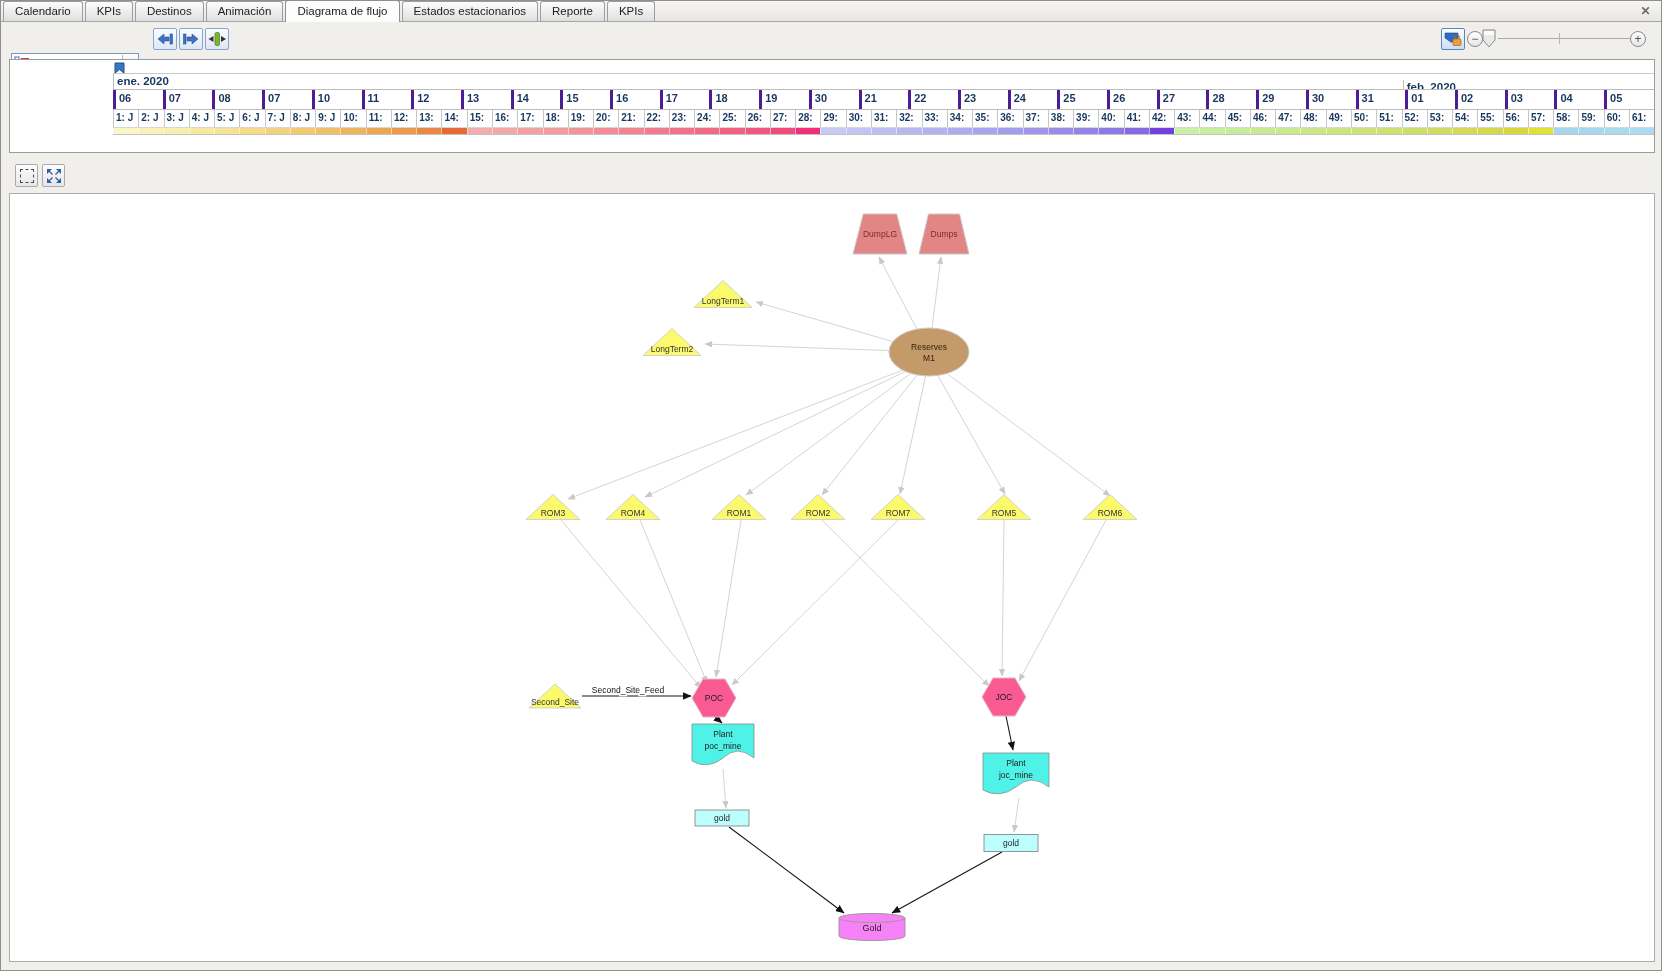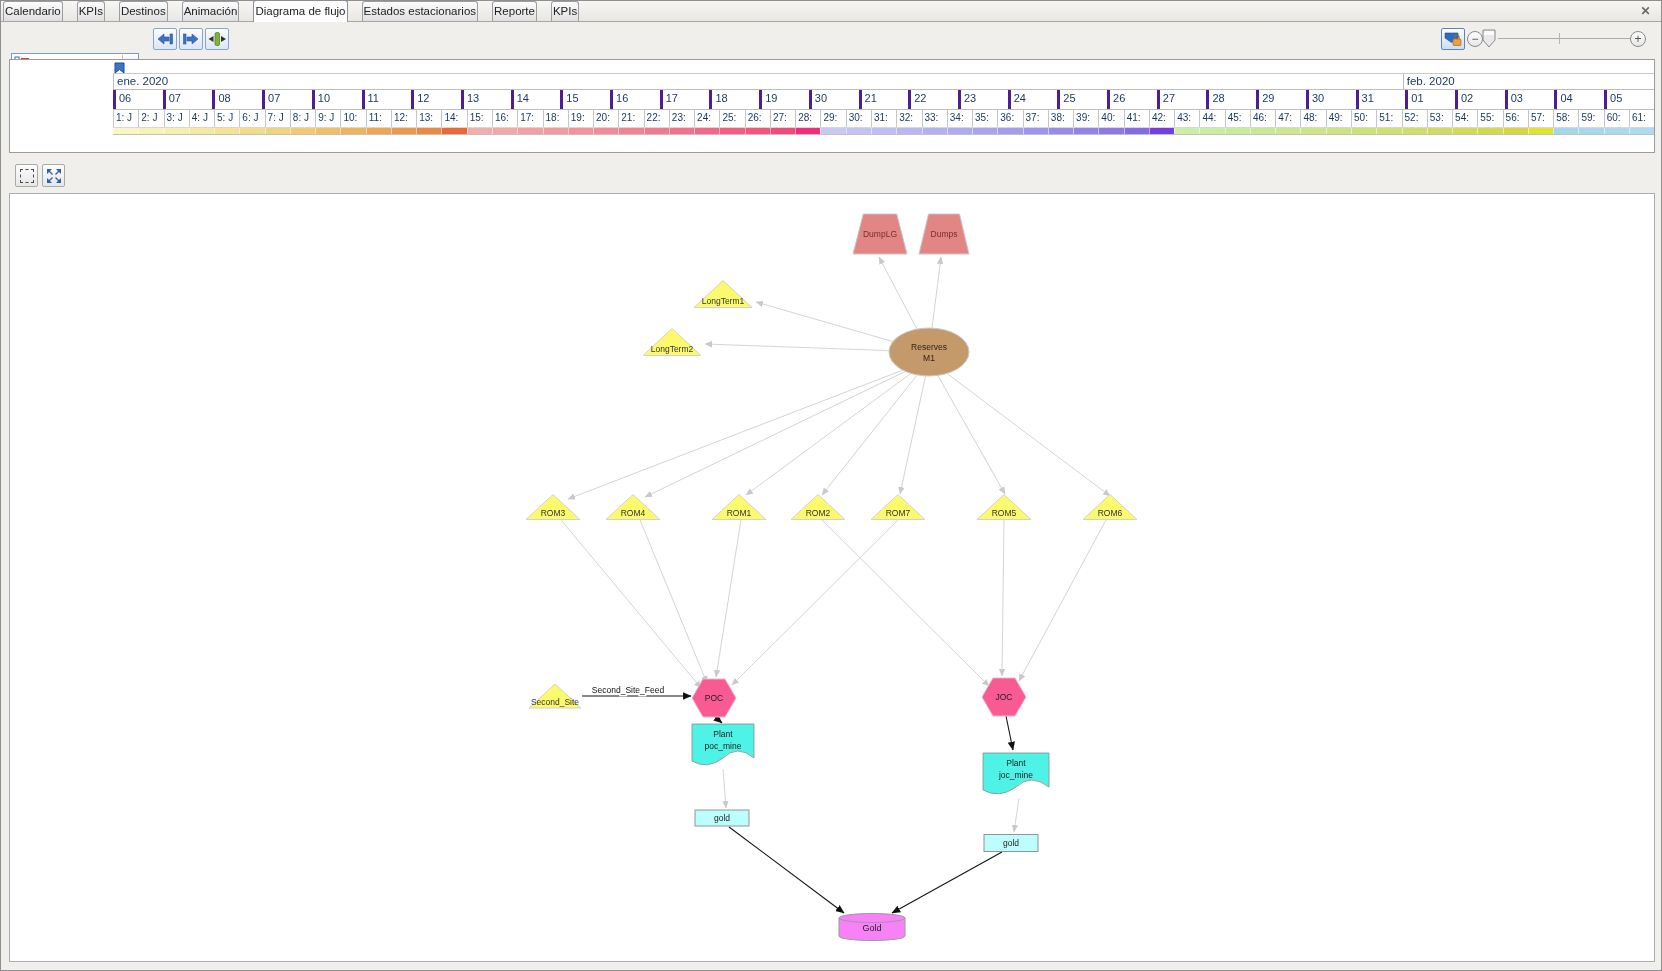--- a/index.html
+++ b/index.html
@@ -1,38 +1,38 @@
 <!DOCTYPE html>
 <html><head>
 <meta charset="utf-8">
 <style>
   html,body{margin:0;padding:0;background:#DADADA;font-family:"Liberation Sans",sans-serif;}
   .window{position:relative;width:1662px;height:971px;background:#F0EFEC;border:1px solid #8F8F8F;box-sizing:border-box;overflow:hidden;}
   
   .tabbar{position:absolute;left:0;top:0;width:100%;height:21px;background:linear-gradient(#F7F6F3,#E9E7E2);border-bottom:1px solid #A6A6A6;box-sizing:border-box;}
   .tabs{position:absolute;left:2px;bottom:0;display:flex;align-items:flex-end;height:21px;}
-  .tab{font-size:11.5px;color:#222;padding:3px 1px 3px;border:1px solid #9A9DA6;border-bottom:none;border-radius:3px 3px 0 0;background:linear-gradient(#FDFDFD,#DFDFDF);margin-right:14px;height:13px;line-height:13px;white-space:nowrap;cursor:default;}
+  .tab{font-size:11.5px;color:#222;padding:3px 11px 3px;border:1px solid #9A9DA6;border-bottom:none;border-radius:3px 3px 0 0;background:linear-gradient(#FDFDFD,#DFDFDF);margin-right:2px;height:13px;line-height:13px;white-space:nowrap;cursor:default;}
   .tab.active{background:#FDFDFD;height:15px;line-height:15px;margin-bottom:-1px;border-color:#8E919B;}
   .closebtn{position:absolute;right:8px;top:3px;width:15px;height:15px;font-size:12px;font-weight:bold;color:#6A6A6A;text-align:center;line-height:15px;cursor:default;}
   
   .toolbar{position:absolute;left:0;top:21px;width:100%;height:34px;}
   .combo{position:absolute;left:10px;top:7px;width:128px;height:20px;border:1px solid #7A9AC2;background:#FFF;display:flex;align-items:center;box-sizing:border-box;margin-top:24px;}
   .combo .cicon{width:16px;height:16px;margin:0 3px 0 2px;flex:0 0 auto;}
   .combo .ctext{font-size:11.5px;font-weight:bold;color:#111;flex:1;white-space:nowrap;overflow:hidden;}
   .combo .carrow{width:15px;height:16px;background:linear-gradient(#FDFDFD,#D7E3F4);border-left:1px solid #A9C0DC;color:#3C5C84;font-size:8px;text-align:center;line-height:16px;}
   .tbtn{position:absolute;top:6px;width:24px;height:22px;border:1px solid #87A6CC;border-radius:2px;background:linear-gradient(#FBFCFE,#DCE7F6);box-sizing:border-box;display:flex;align-items:center;justify-content:center;}
   .tbtn.sel{border-color:#5A86BC;background:linear-gradient(#FDFEFF,#CCDDF3);}
   .roundbtn{position:absolute;width:16px;height:16px;border:1px solid #8A8A8A;border-radius:50%;background:linear-gradient(#FFFFFF,#E6E6E6);color:#555;font-size:12px;line-height:14px;text-align:center;box-sizing:border-box;}
   .slidertrack{position:absolute;left:1497px;top:37px;width:132px;height:1px;background:#ABABAB;}
   .slidertick{position:absolute;left:1558px;top:32px;width:1px;height:11px;background:#B5B5B5;}
   
   .ppanel{position:absolute;left:8px;top:58px;width:1646px;height:94px;background:#FFF;border:1px solid #9B9B9B;box-sizing:border-box;}
   .plabel{position:absolute;left:2px;top:2px;bottom:2px;width:100px;background:#F2F1ED;border-right:1px solid #ABABAB;display:flex;align-items:center;justify-content:center;font-size:12px;color:#222;}
   .ptimeline{position:absolute;left:103px;top:0;right:0;bottom:0;}
-  .prow{position:relative;display:flex;box-sizing:border-box;}
+  .prow{position:relative;display:flex;box-sizing:border-box;font-weight:bold;}
   .markerrow{height:13px;}
   .monthrow{height:16px;border-top:1px solid #C9C9C9;}
   .dayrow{height:20px;border-top:1px solid #BDBDBD;}
   .periodrow{height:18px;border-top:1px solid #BDBDBD;}
   .bandrow{height:7px;border-top:1px solid #D7D7D7;}
   .emptyrow{height:16px;border-top:1px solid #C2C2C2;}
   .mcell{font-size:11.5px;color:#17365D;padding:1px 0 0 3px;border-left:1px solid #BDBDBD;box-sizing:border-box;overflow:hidden;white-space:nowrap;}
   .dcell{flex:1;font-size:11px;color:#17365D;padding:2px 0 0 3px;border-left:3px solid #4c1d95;box-sizing:border-box;overflow:hidden;white-space:nowrap;}
   .pcell{flex:1;font-size:10px;color:#17365D;padding:2px 0 0 2px;border-left:1px solid #C6C6C6;box-sizing:border-box;overflow:hidden;white-space:nowrap;}
   .bcell{flex:1;border-left:1px solid rgba(255,255,255,.55);box-sizing:border-box;}
@@ -126,21 +126,21 @@
     <div class="ptimeline">
       <div class="prow markerrow">
         <span class="flagmark">
           <svg width="11" height="13">
               <path d="M1,1 L10,1 L10,11 L5.5,7.5 L1,11 Z" fill="#3A76C8" stroke="#1E4C8E"></path>
             </svg>
         </span>
       </div>
       <div class="prow monthrow" id="month-row">
           <div class="mcell" style="flex: 26 1 0%;">ene. 2020</div>
-          <div class="mcell" style="flex: 5 1 0%;">feb. 2020</div>
+          <div class="mcell" style="flex: 5 1 0%; margin-top: 6px;">feb. 2020</div>
         </div>
       <div class="prow dayrow" id="day-row">
           <div class="dcell">06</div>
           <div class="dcell">07</div>
           <div class="dcell">08</div>
           <div class="dcell">07</div>
           <div class="dcell">10</div>
           <div class="dcell">11</div>
           <div class="dcell">12</div>
           <div class="dcell">13</div>

